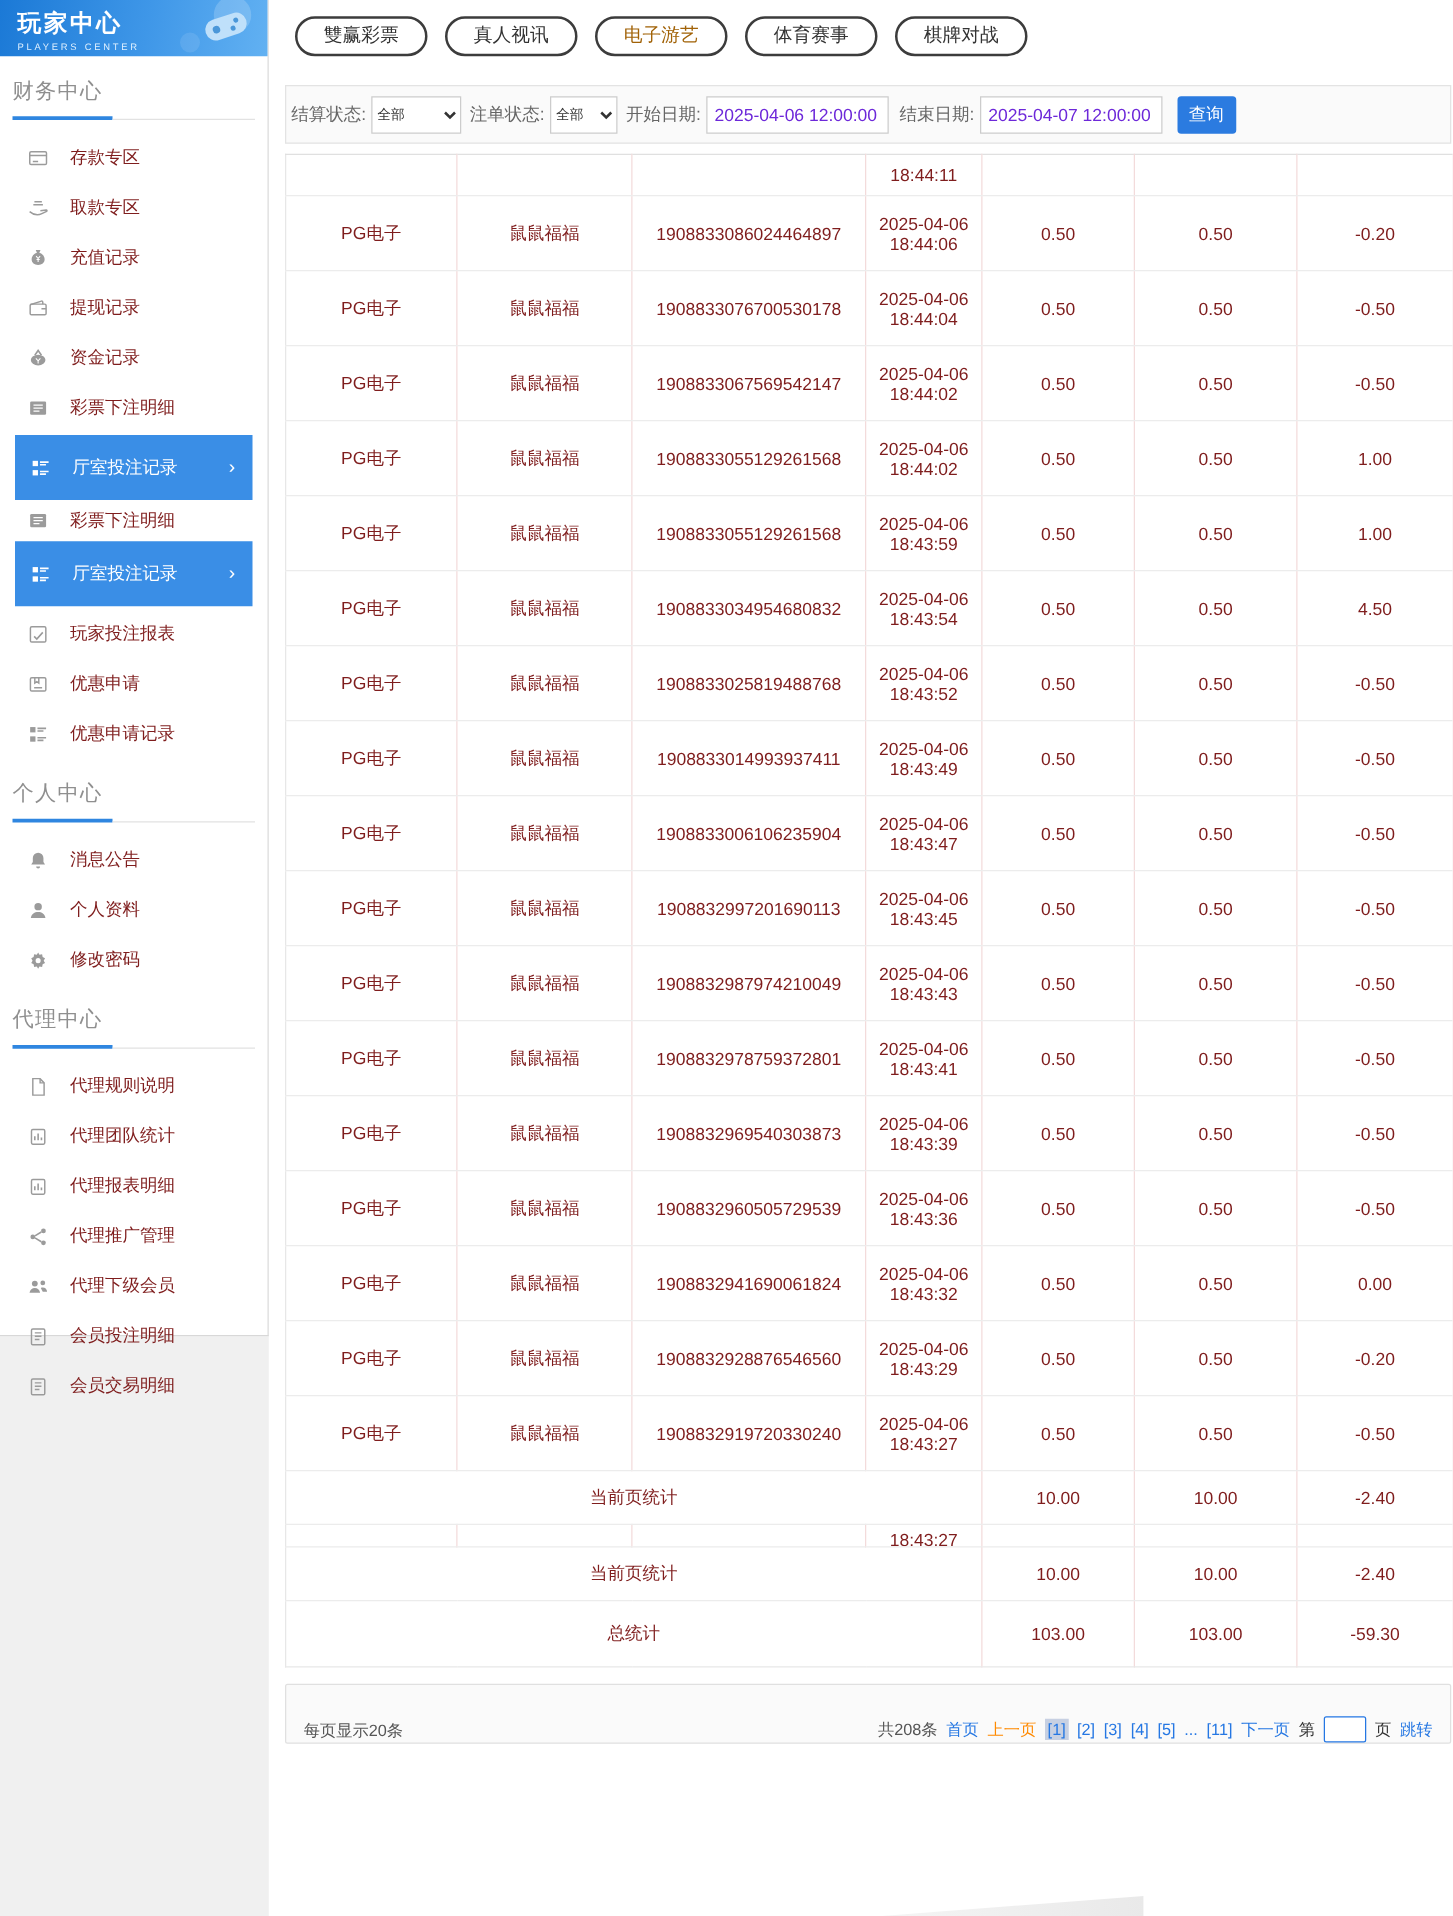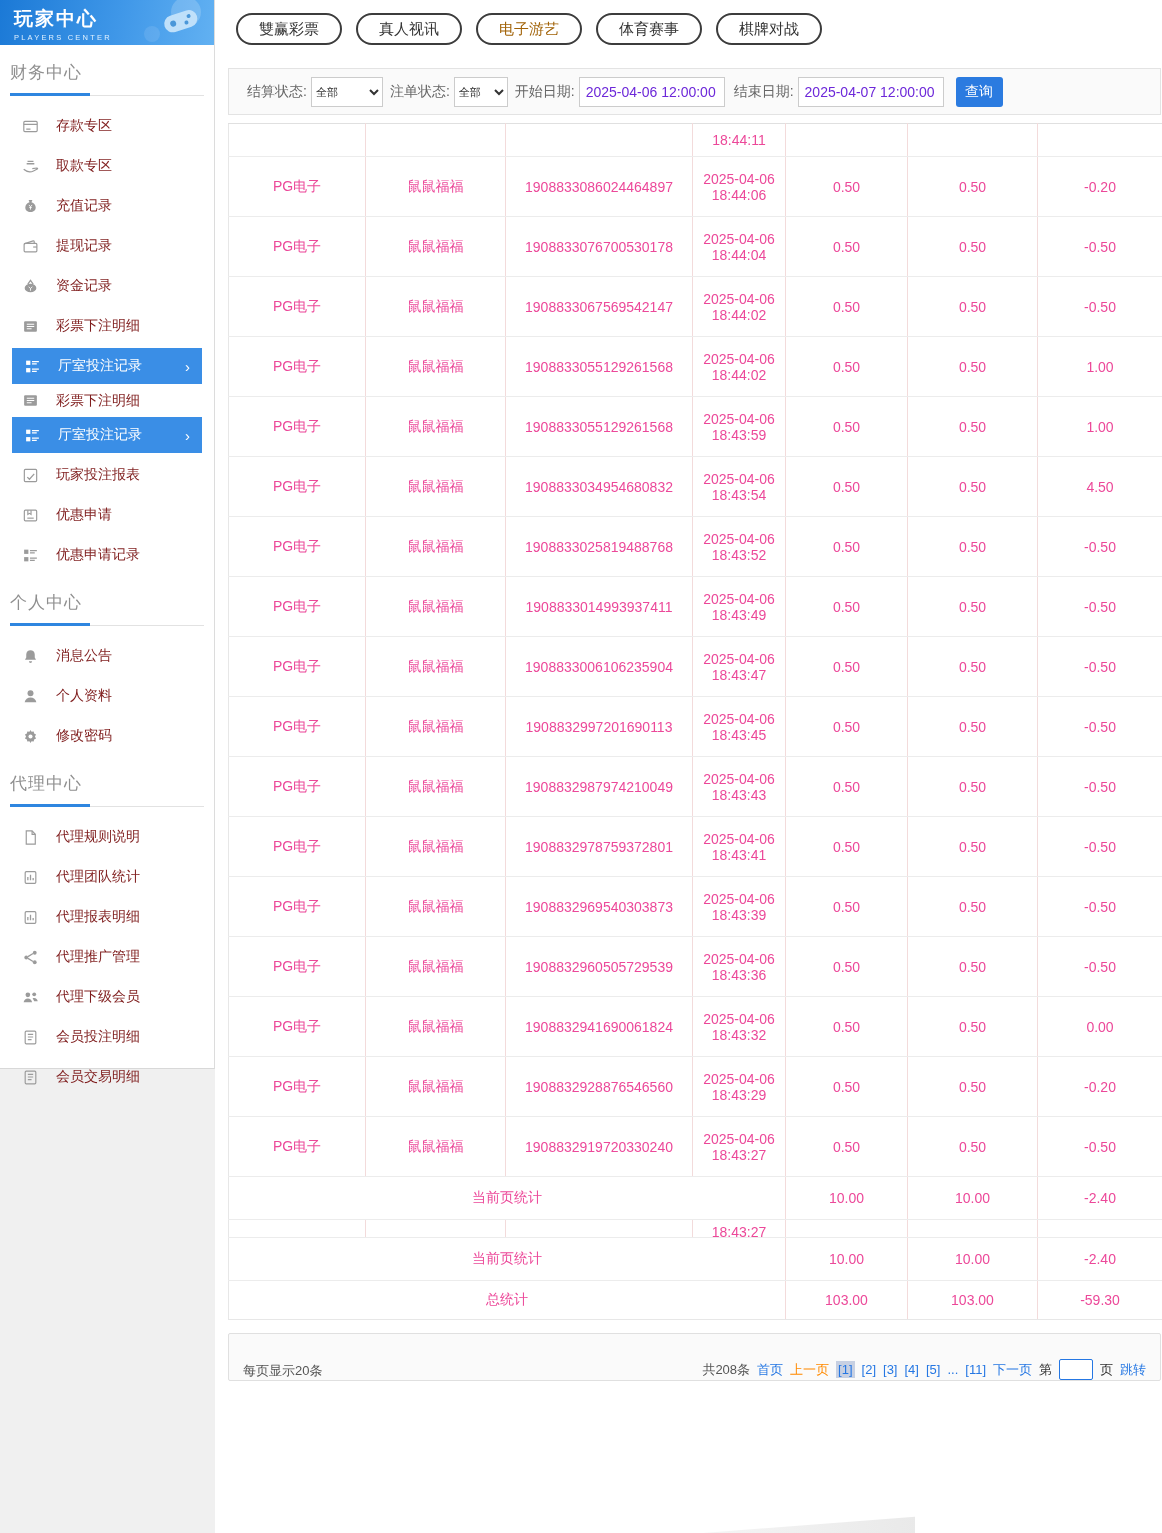--- a/index.html
+++ b/index.html
@@ -20,56 +20,56 @@
   .sec-underline { height:3px; margin:9px 10px 0 10px; position:relative; }
   .sec-underline::before { content:''; position:absolute; left:0; top:0; height:3px; width:80px; background:#2f86e0; }
   .sec-underline::after  { content:''; position:absolute; left:80px; right:0; top:2px; height:1px; background:#e2e2e2; }
   .sec-items { padding-top:10px; }
 
   .side-item { display:flex; align-items:center; height:40px; padding-left:22px;
     color:#7f1d1d; font-size:14px; cursor:pointer; }
   .side-item .s-icon { width:17px; height:17px; color:#9b9b9b; flex:0 0 17px; }
   .side-item .s-icon svg { width:17px; height:17px; display:block; }
   .side-item .s-label { margin-left:17px; white-space:nowrap; }
-  .side-item.active { background:#3a8ee6; color:#fff; height:36px; margin:2px 12px; padding-left:12px; }
+  .side-item.active { background:#3a8ee6; color:#fff; height:52px; margin:2px 12px; padding-left:12px;font-family:Liberation Mono, monospace; }
   .side-item.active .s-icon { color:#fff; }
   .side-item.active .chev { margin-left:auto; margin-right:12px; color:#fff; font-size:15px; }
   .side-item.tight { height:29px; }
 
   
   .main { flex:1; padding-left:13px; position:relative; }
 
   .tabs { display:flex; gap:14px; margin-top:13px; padding-left:8px; }
   .tab { background:#fff; border:2px solid #3c3c3c; border-radius:17px; height:32px;
     line-height:28px; padding:0 21px; font-size:15px; color:#333; cursor:pointer; white-space:nowrap; }
   .tab.active { color:#a16207; }
 
   .filterbar { margin-top:23px; width:933px; height:47px; background:#fafafa;
-    border:1px solid #e3e3e3; display:flex; align-items:center; padding-left:18px; font-size:14px; color:#666; }
+    border:1px solid #e3e3e3; display:flex; align-items:center; padding-left:4px; font-size:14px; color:#666; }
   .filterbar label { margin-right:4px; white-space:nowrap; }
   .filterbar select { height:30px; border:1px solid #ccc; background:#fff; color:#333;
     font-size:11px; margin-right:7px; font-family:inherit; }
   .sel-settle { width:72px; }
   .sel-order { width:54px; }
   .filterbar input.date { height:30px; width:146px; border:1px solid #ccc; background:#fff;
     color:#6d28d9; font-size:14px; padding:0 6px; margin-right:9px; font-family:inherit; }
   .btn-search { margin-left:3px; width:47px; height:30px; background:#2b7be0; color:#fff;
     border:none; border-radius:3px; font-size:14px; cursor:pointer; font-family:inherit; }
 
   
   .bets { border-collapse:collapse; table-layout:fixed; width:934px; margin-top:8px;
-    font-size:14px; color:#ec4899; text-align:center; }
+    font-size:14px; color:#7f1d1d; text-align:center; }
   .bets td { border:1px solid; border-color:#ececec #f3dbdb; vertical-align:middle; overflow:hidden; }
   .bets td:first-child { border-left-color:#e7e7e7; }
   .bets tr:first-child td { border-top-color:#e0e0e0; }
   .bets tr:last-child td { border-bottom-color:#e7e7e7; }
   .bets .row td { height:60px; }
   .bets .partial-top td { height:33px; }
   .bets .summary td { height:43px; }
-  .bets .total td { height:39px; }
+  .bets .total td { height:53px; }
   .bets .partial-mid td { height:17px; padding:0; }
   .bets .partial-mid .clip { height:17px; line-height:25px; overflow:hidden; }
   .col-p  { width:137px; } .col-g { width:140px; } .col-o { width:187px; }
   .col-t  { width:93px;  } .col-b { width:122px; } .col-v { width:130px; } .col-w { width:125px; }
 
   
   .pagebar { margin-top:13px; width:933px; height:48px; background:#fafafa; border:1px solid #e0e0e0;
     border-radius:2px; display:flex; align-items:flex-end; justify-content:space-between;
     padding:0 14px; font-size:13px; color:#555; }
   .pagebar .right { display:flex; align-items:center; gap:7px; }

